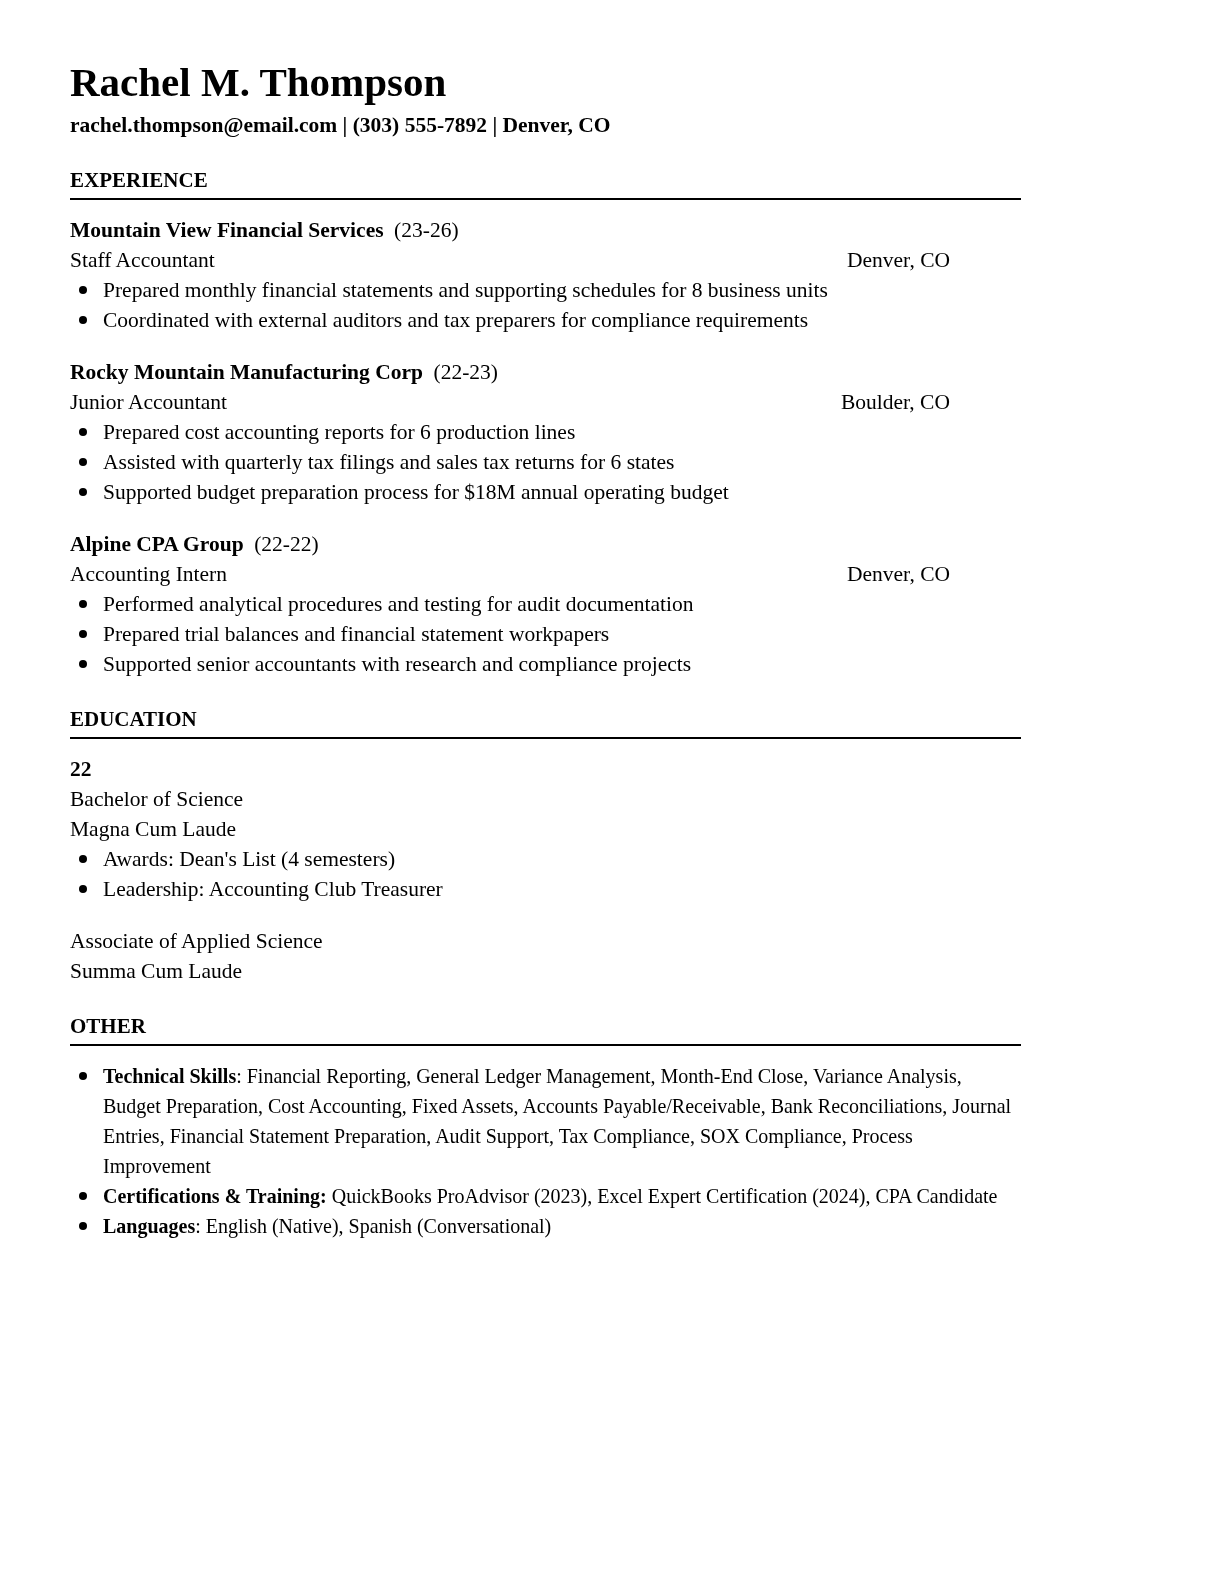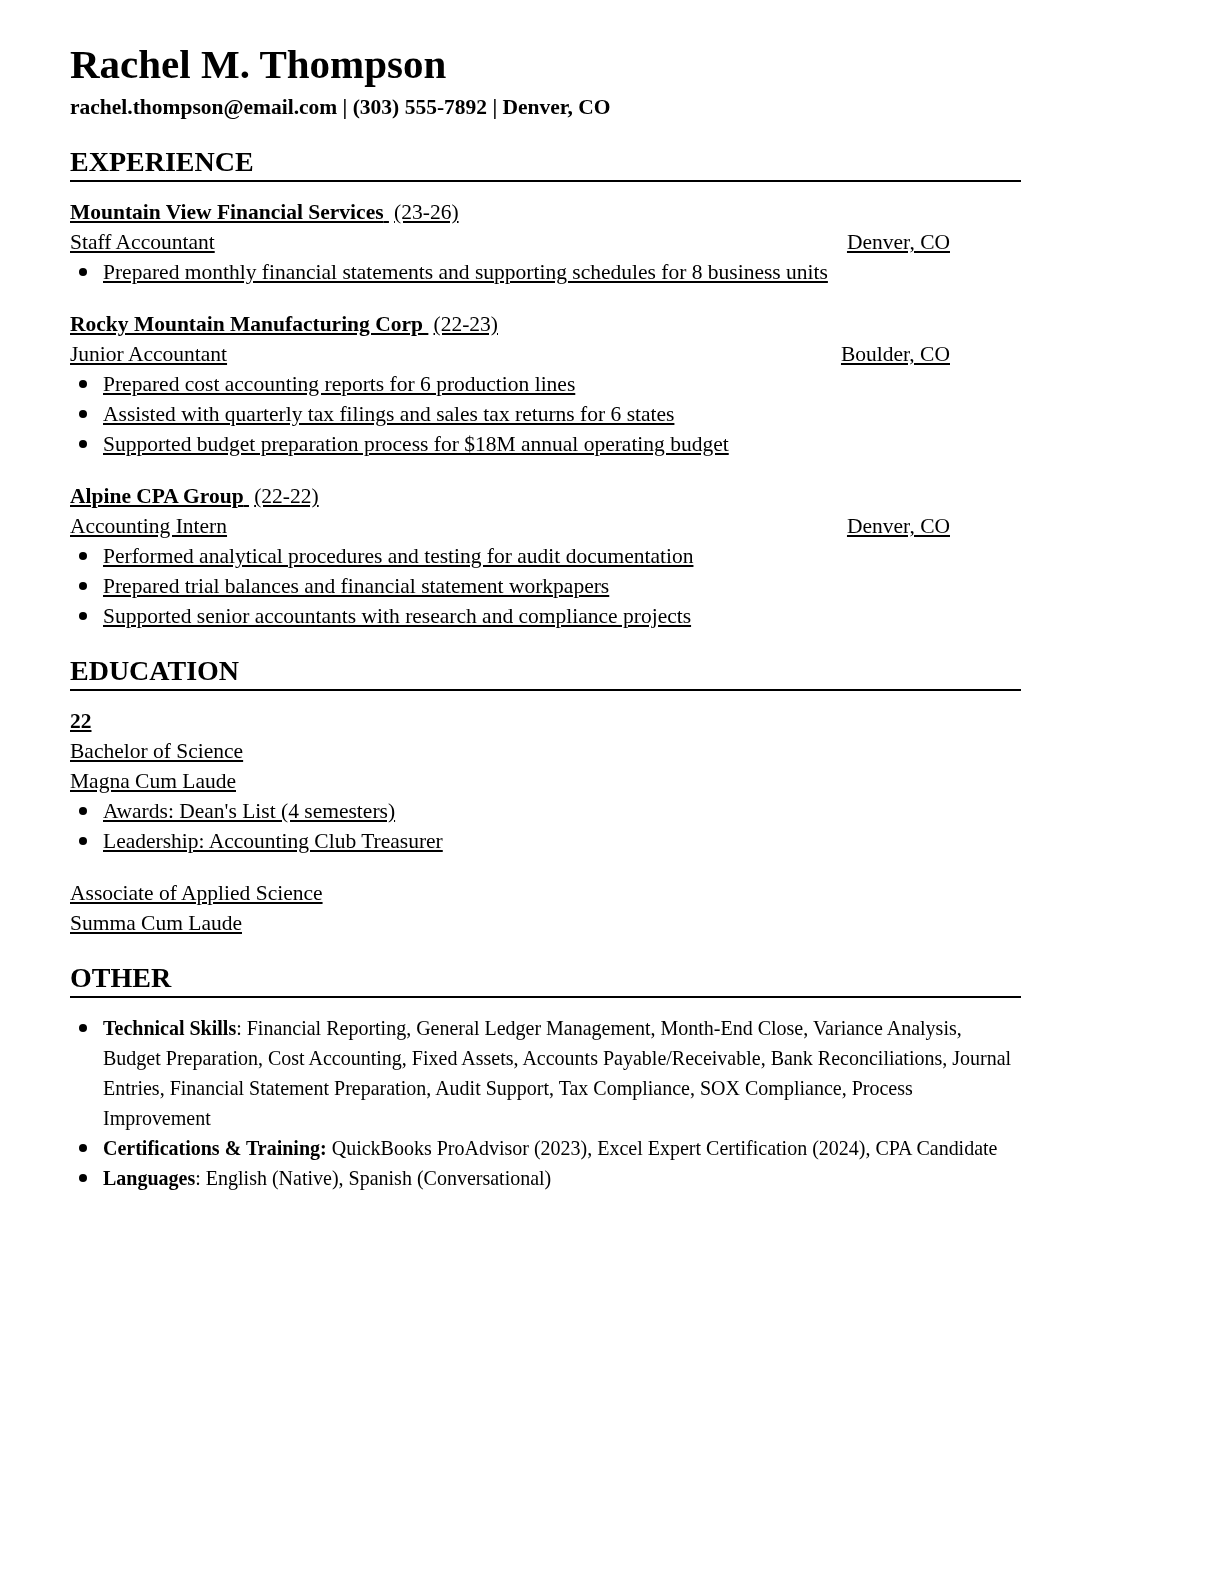--- a/index.html
+++ b/index.html
@@ -7,43 +7,43 @@
   body {
     width: 1224px; height: 1584px;
     background: #ffffff;
     color: #000000;
     font-family: "Liberation Serif", "DejaVu Serif", serif;
     font-size: 21.5px;
     line-height: 30px;
   }
   .page {
     width: 1092px; height: 1584px;
-    padding: 40px 71px 0 70px;
+    padding: 58px 71px 0 70px;
     overflow: hidden;
   }
   .person-name {
     font-size: 41px;
     font-weight: bold;
     line-height: 48px;
     margin: 0;
   }
   .contact-line {
     margin: 4px 0 0 0;
     font-weight: bold;
   }
   .section { margin-top: 26px; }
   .section-heading {
-    font-size: 28px;
+    font-size: 21px;
     font-weight: bold;
     line-height: 28px;
     margin: 0 0 15px 0;
     padding-bottom: 4px;
     border-bottom: 2px solid #000000;
   }
-  .entry { margin-bottom: 22px; text-decoration: underline; }
+  .entry { margin-bottom: 22px; }
   .entry:last-child { margin-bottom: 0; }
   .entry-title-line { line-height: 30px; }
   .company-name, .school-name { font-weight: bold; }
   .job-dates { margin-left: 0.24em; font-weight: normal; }
   .split-row { display: flex; justify-content: space-between; align-items: baseline; line-height: 30px; }
   .right-location { padding-right: 71px; white-space: nowrap; margin-left: 15px; }
   .right-year { padding-right: 73px; font-weight: bold; white-space: nowrap; }
   ul.bullets { list-style: none; margin: 0; padding: 0; }
   ul.bullets li {
     position: relative;
@@ -83,20 +83,21 @@
       <div class="entry-title-line">
         <span class="company-name">Mountain View Financial Services</span>
         <span class="job-dates">(23-26)</span>
       </div>
       <div class="split-row">
         <span>Staff Accountant</span>
         <span class="right-location">Denver, CO</span>
       </div>
       <ul class="bullets">
         <li>Prepared monthly financial statements and supporting schedules for 8 business units</li>
+        <li>Coordinated with external auditors and tax preparers for compliance requirements</li>
       </ul>
     </div>
 
     <div class="entry">
       <div class="entry-title-line">
         <span class="company-name">Rocky Mountain Manufacturing Corp</span>
         <span class="job-dates">(22-23)</span>
       </div>
       <div class="split-row">
         <span>Junior Accountant</span>

